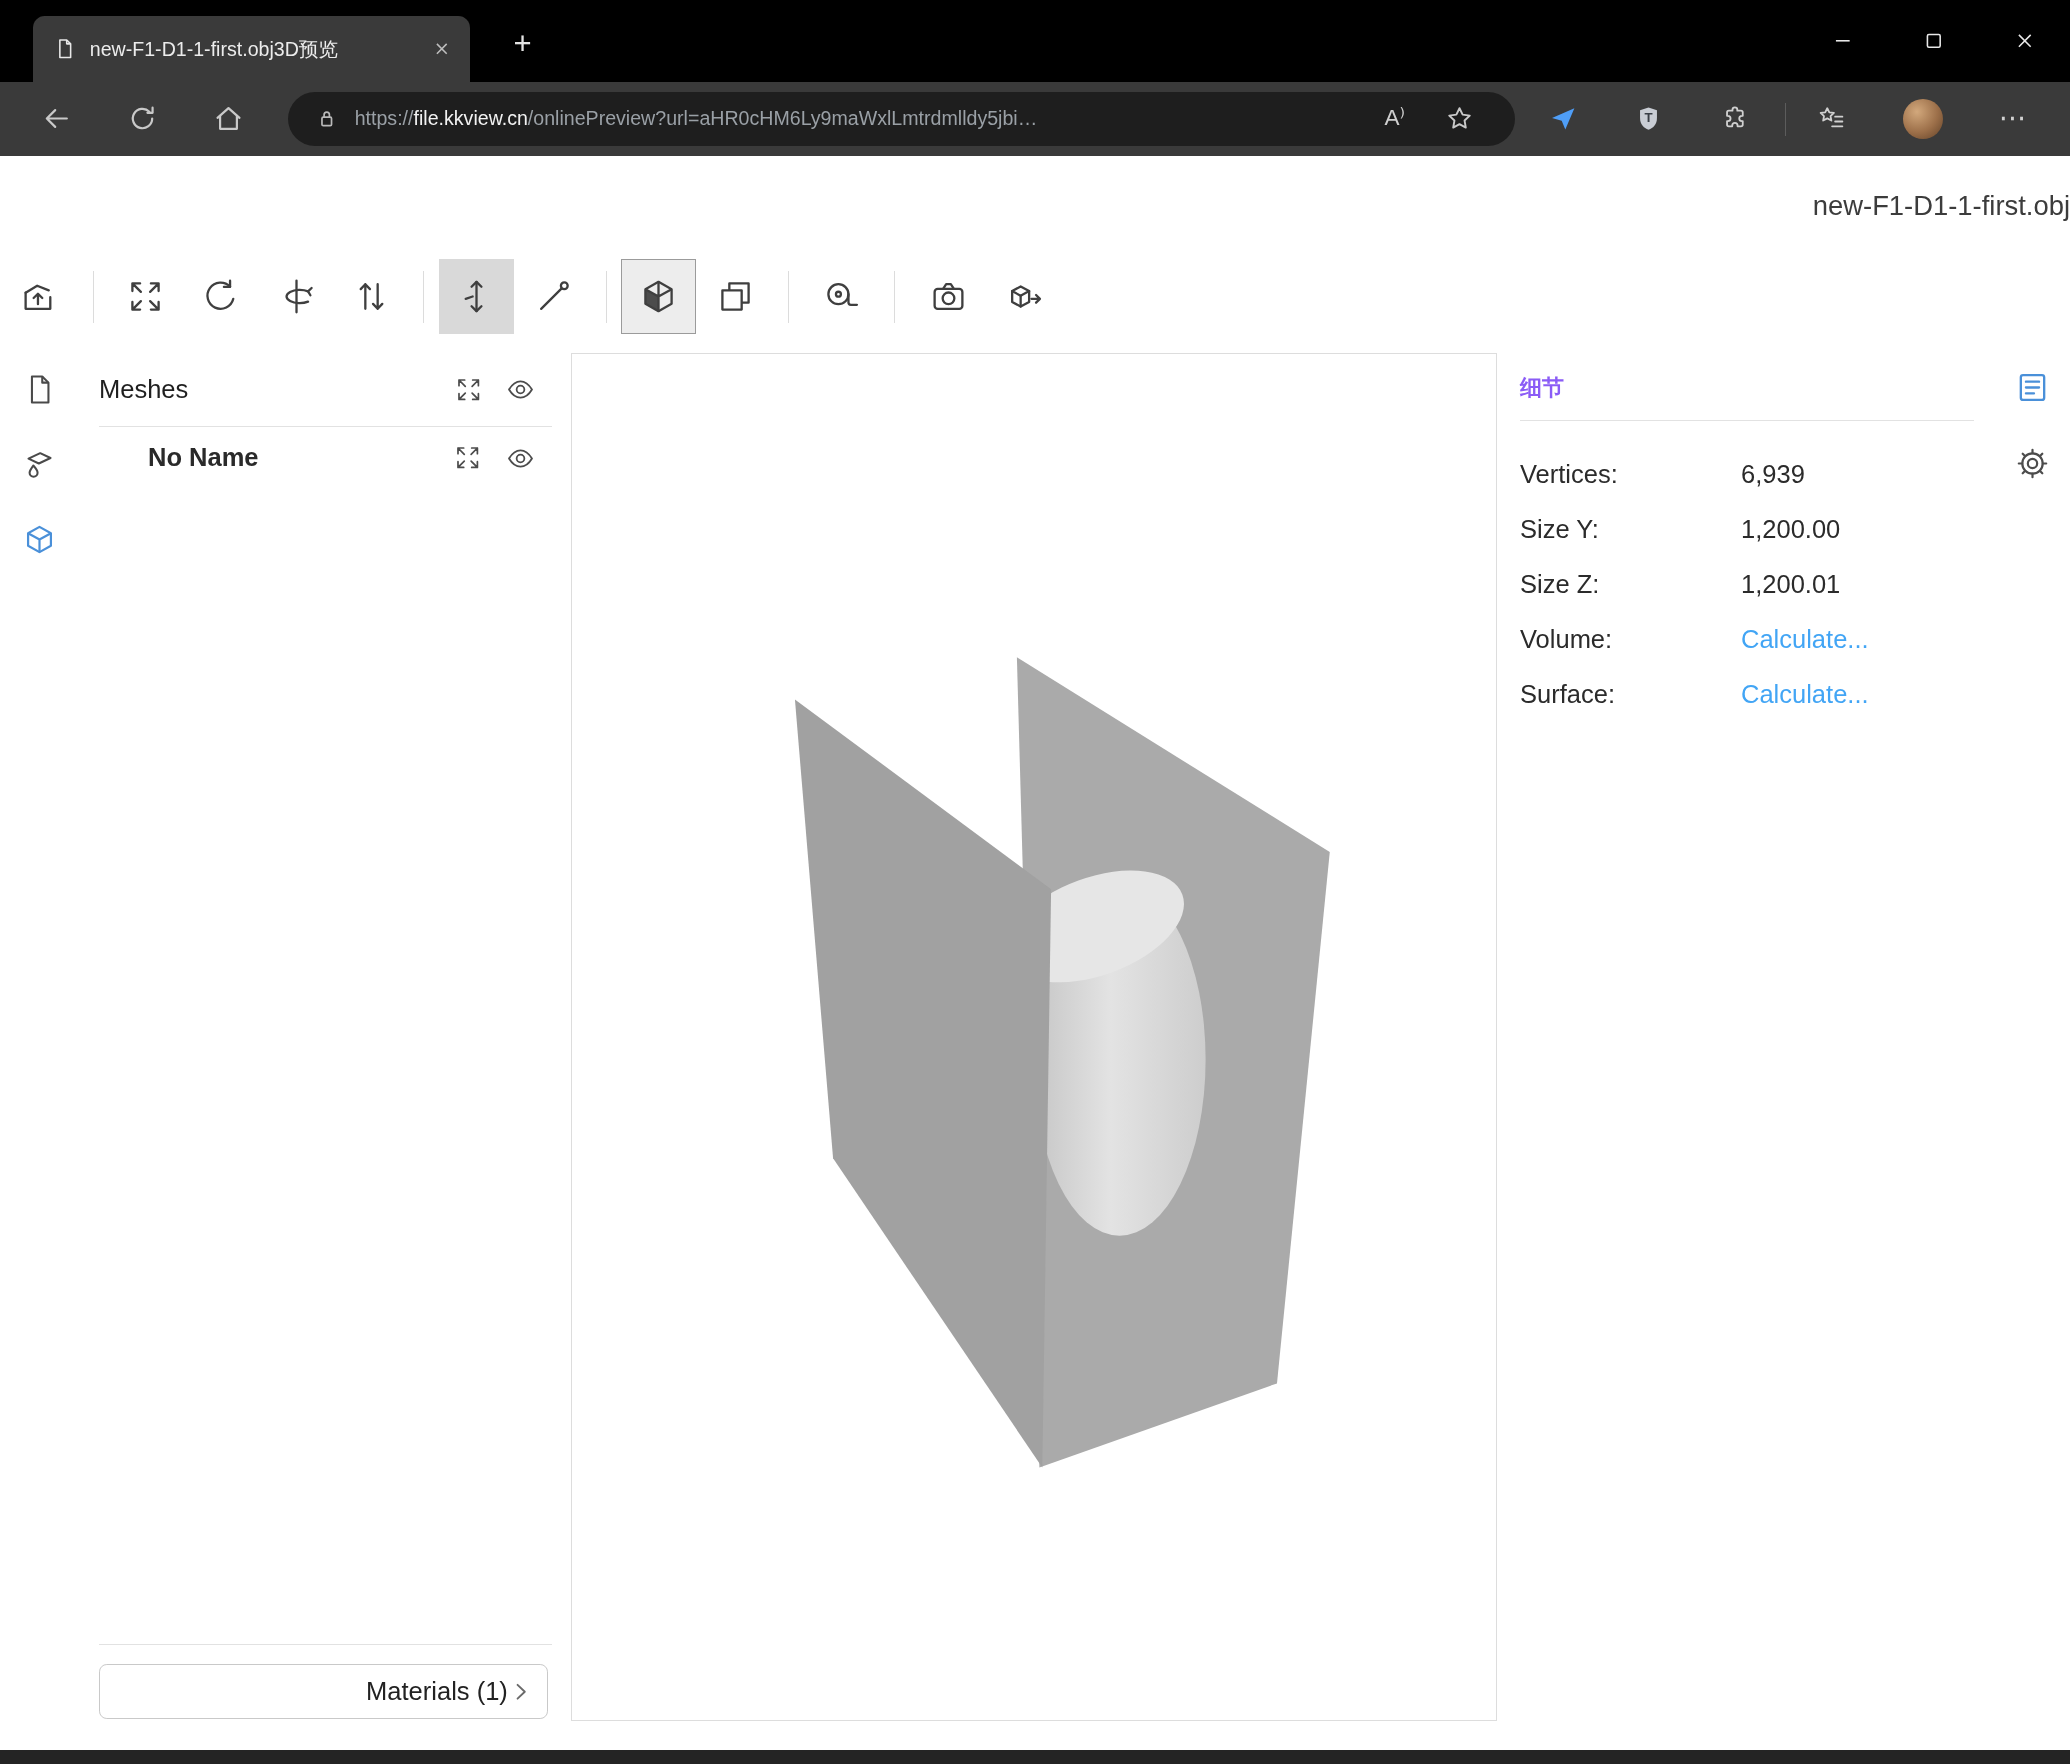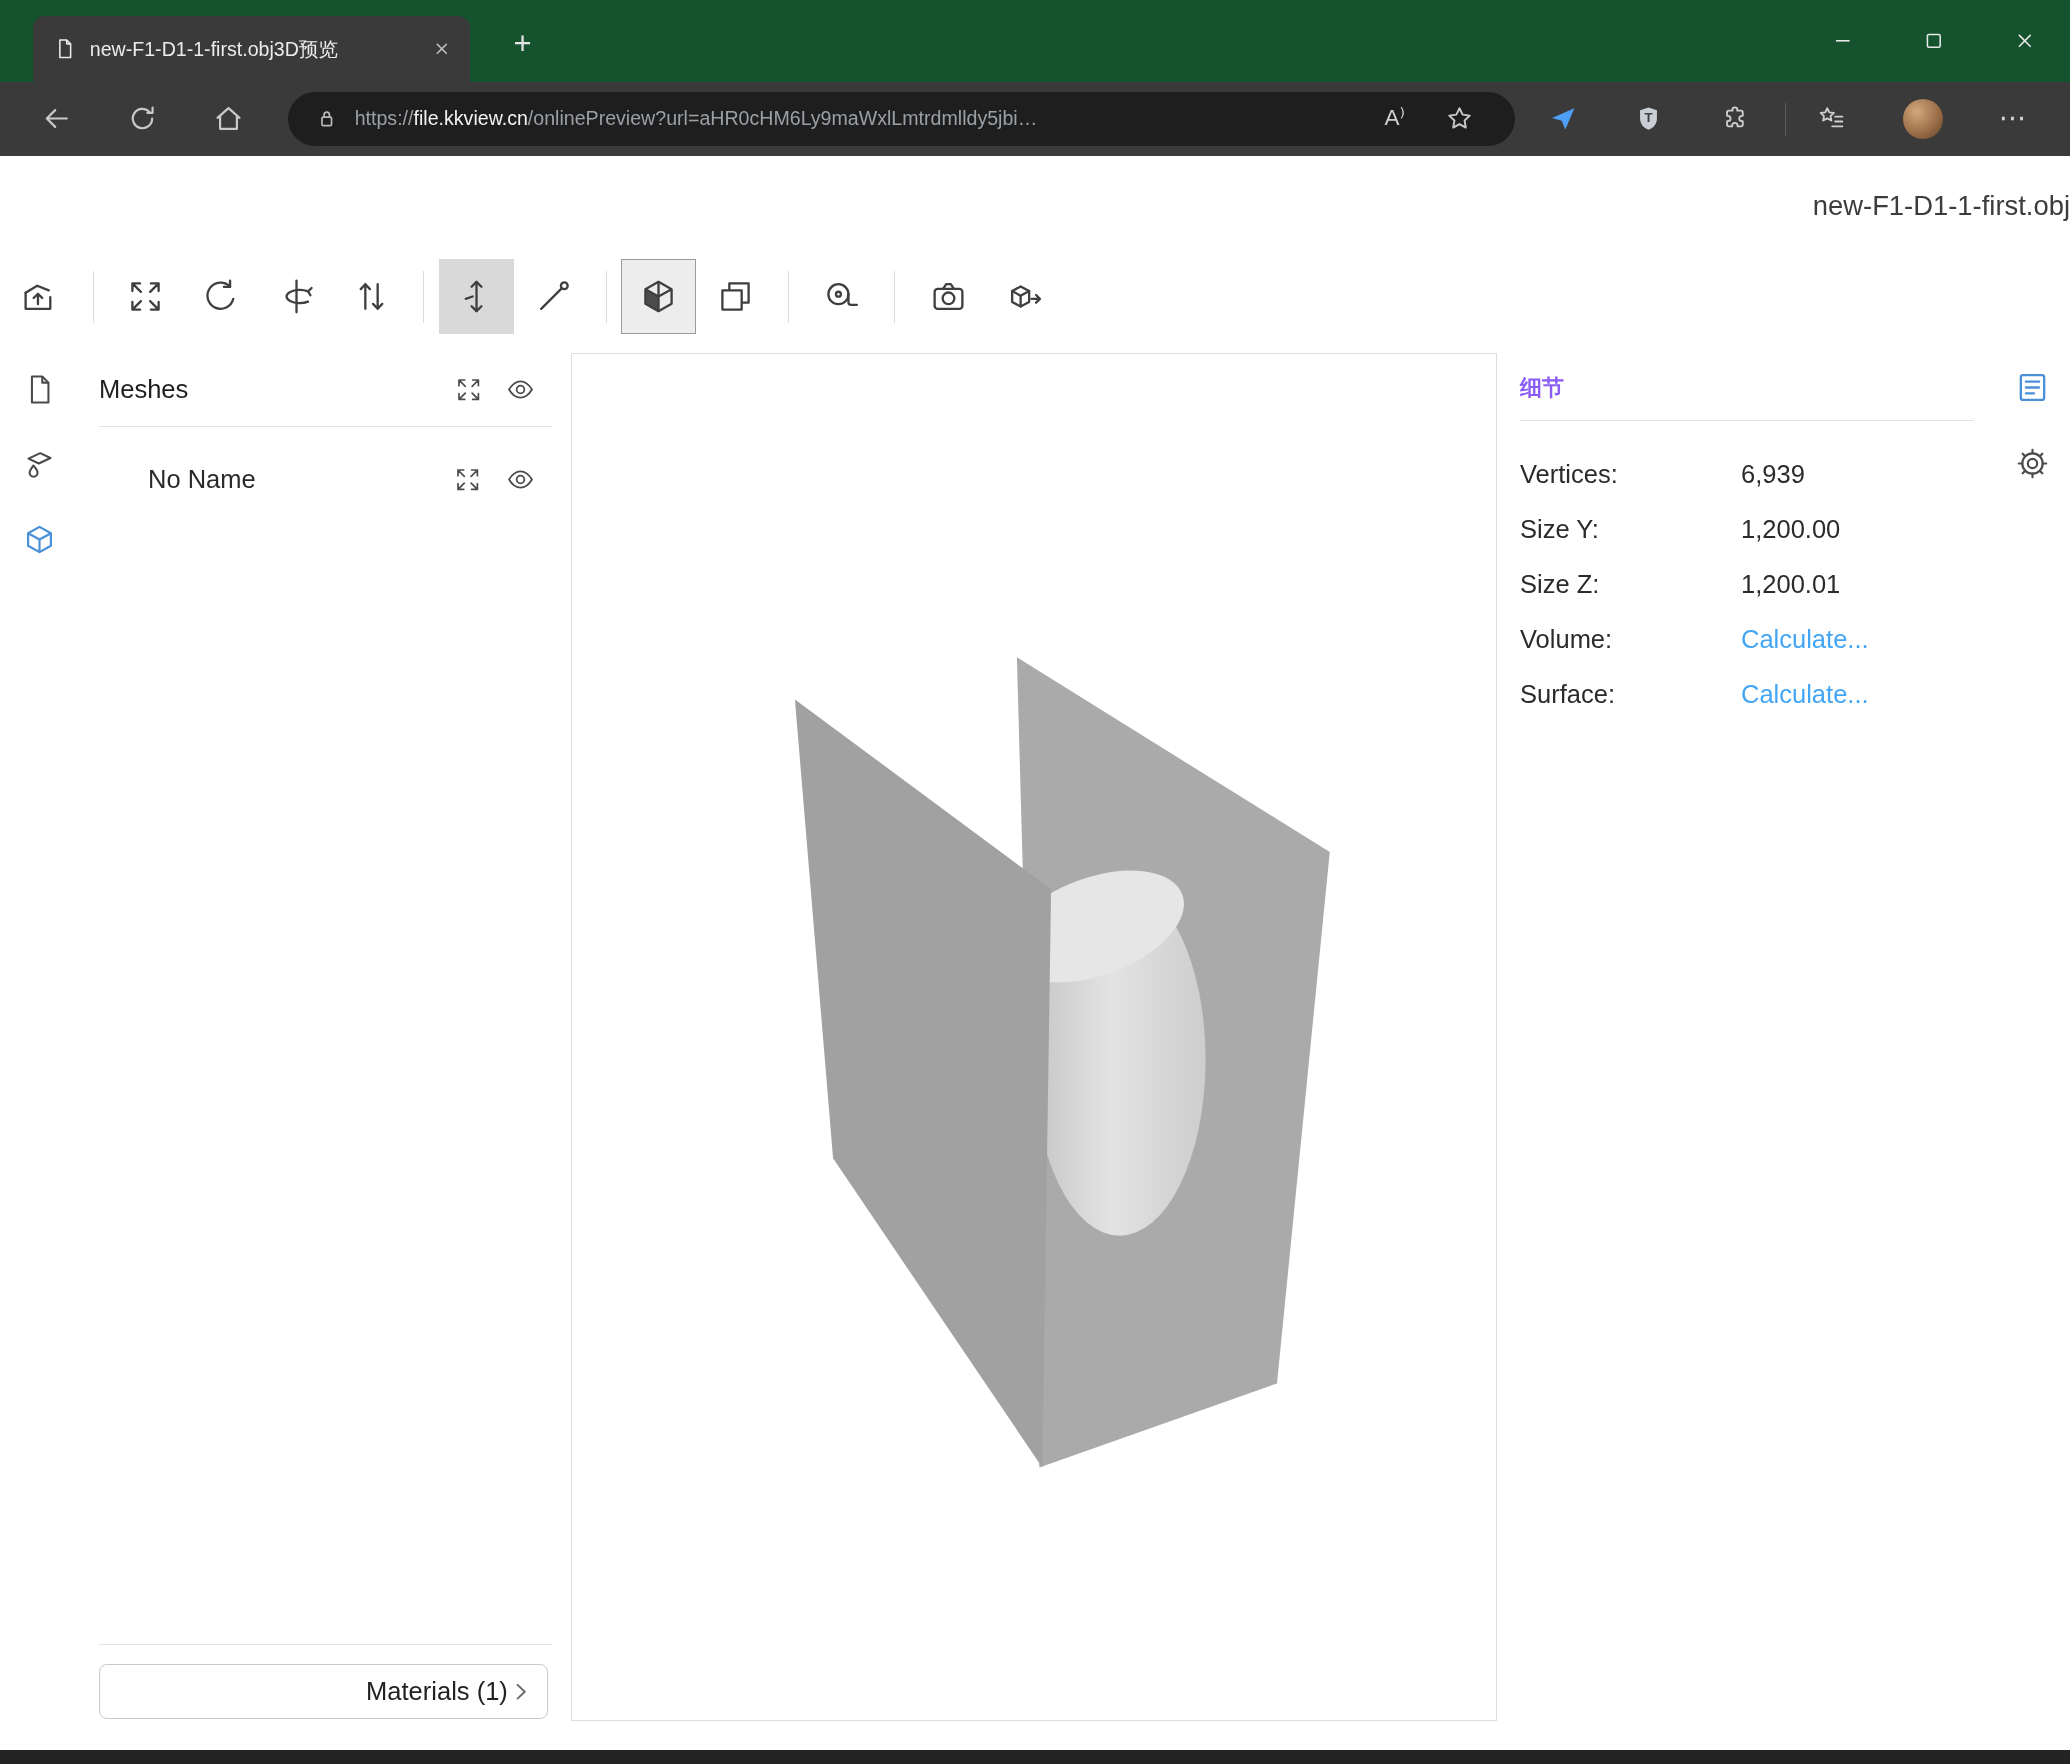--- a/index.html
+++ b/index.html
@@ -1,21 +1,21 @@
 <!DOCTYPE html>
 <html><head>
 <meta charset="utf-8">
 <style>
   *{margin:0;padding:0;box-sizing:border-box;}
   html,body{width:2070px;height:1764px;}
   body{position:relative;overflow:hidden;background:#fff;font-family:"Liberation Sans","DejaVu Sans",sans-serif;}
   svg{display:block;}
 
   
-  .titlebar{position:absolute;left:0;top:0;width:2070px;height:82px;background:#14532d;}
+  .titlebar{position:absolute;left:0;top:0;width:2070px;height:82px;background:#000000;}
   .tab{position:absolute;left:33px;top:15.7px;width:437px;height:67px;background:#3a3a3a;border-radius:11.8px 11.8px 0 0;display:flex;align-items:center;padding:0 13.7px 0 19.6px;gap:13.7px;}
   .tab-title{flex:1;color:#ececec;font-size:19.6px;white-space:nowrap;overflow:hidden;text-overflow:ellipsis;}
   .tab-close{display:flex;align-items:center;justify-content:center;width:29px;height:29px;border-radius:5.9px;}
   .newtab{position:absolute;left:500px;top:21.6px;width:45px;height:45px;color:#e3e3e3;font-size:31px;font-weight:300;display:flex;align-items:center;justify-content:center;}
   .wincontrols{position:absolute;right:0;top:0;height:82px;display:flex;}
   .wc{width:91px;height:82px;display:flex;align-items:center;justify-content:center;}
 
   
   .navbar{position:absolute;left:0;top:82px;width:2070px;height:74px;background:#3a3a3a;}
   .navbtn{position:absolute;top:8.8px;width:55px;height:55px;display:flex;align-items:center;justify-content:center;background:none;border:none;}
@@ -40,21 +40,21 @@
   .tsep{position:absolute;top:11.8px;width:1px;height:52px;background:#dcdcdc;}
 
   .leftrail{position:absolute;left:0;top:353px;width:78px;height:588px;}
   .railbtn{position:absolute;left:20.6px;width:37px;height:37px;display:flex;align-items:center;justify-content:center;background:none;border:none;}
 
   .meshes-panel{position:absolute;left:99px;top:353px;width:453px;height:1368px;}
   .panel-head{display:flex;align-items:center;height:73px;padding-right:15.7px;gap:21.6px;}
   .panel-title{flex:1;font-size:25.5px;font-weight:400;color:#1f1f1f;}
   .iconbtn{display:flex;align-items:center;justify-content:center;width:31px;height:31px;background:none;border:none;}
   .panel-divider{height:1px;background:#e2e2e2;}
-  .mesh-row{display:flex;align-items:center;height:74px;margin-top:15.7px;padding-left:49px;padding-right:15.7px;gap:22px;}
+  .mesh-row{display:flex;align-items:flex-start;height:74px;margin-top:15.7px;padding-left:49px;padding-right:15.7px;gap:22px;font-weight:bold;}
   .mesh-name{flex:1;font-size:25.5px;color:#2a2a2a;}
   .materials-divider{position:absolute;left:0;top:1291px;width:453px;height:1px;background:#e2e2e2;}
   .materials-btn{position:absolute;left:0;top:1311px;width:449px;height:55px;border:1px solid #c9c9c9;border-radius:7.8px;background:#fff;display:flex;align-items:center;padding:0 13.7px 0 19.6px;}
   .materials-label{flex:1;font-size:25.5px;color:#222;text-align:right;}
 
   .viewport{position:absolute;left:571px;top:353px;width:926px;height:1368px;border:1px solid #dddddd;background:#fff;}
 
   .details-panel{position:absolute;left:1520px;top:353px;width:454px;}
   .details-title{font-size:22px;font-weight:700;color:#8b5cf6;padding-top:19.6px;}
   .details-divider{margin-top:17.6px;height:1px;background:#e2e2e2;}

